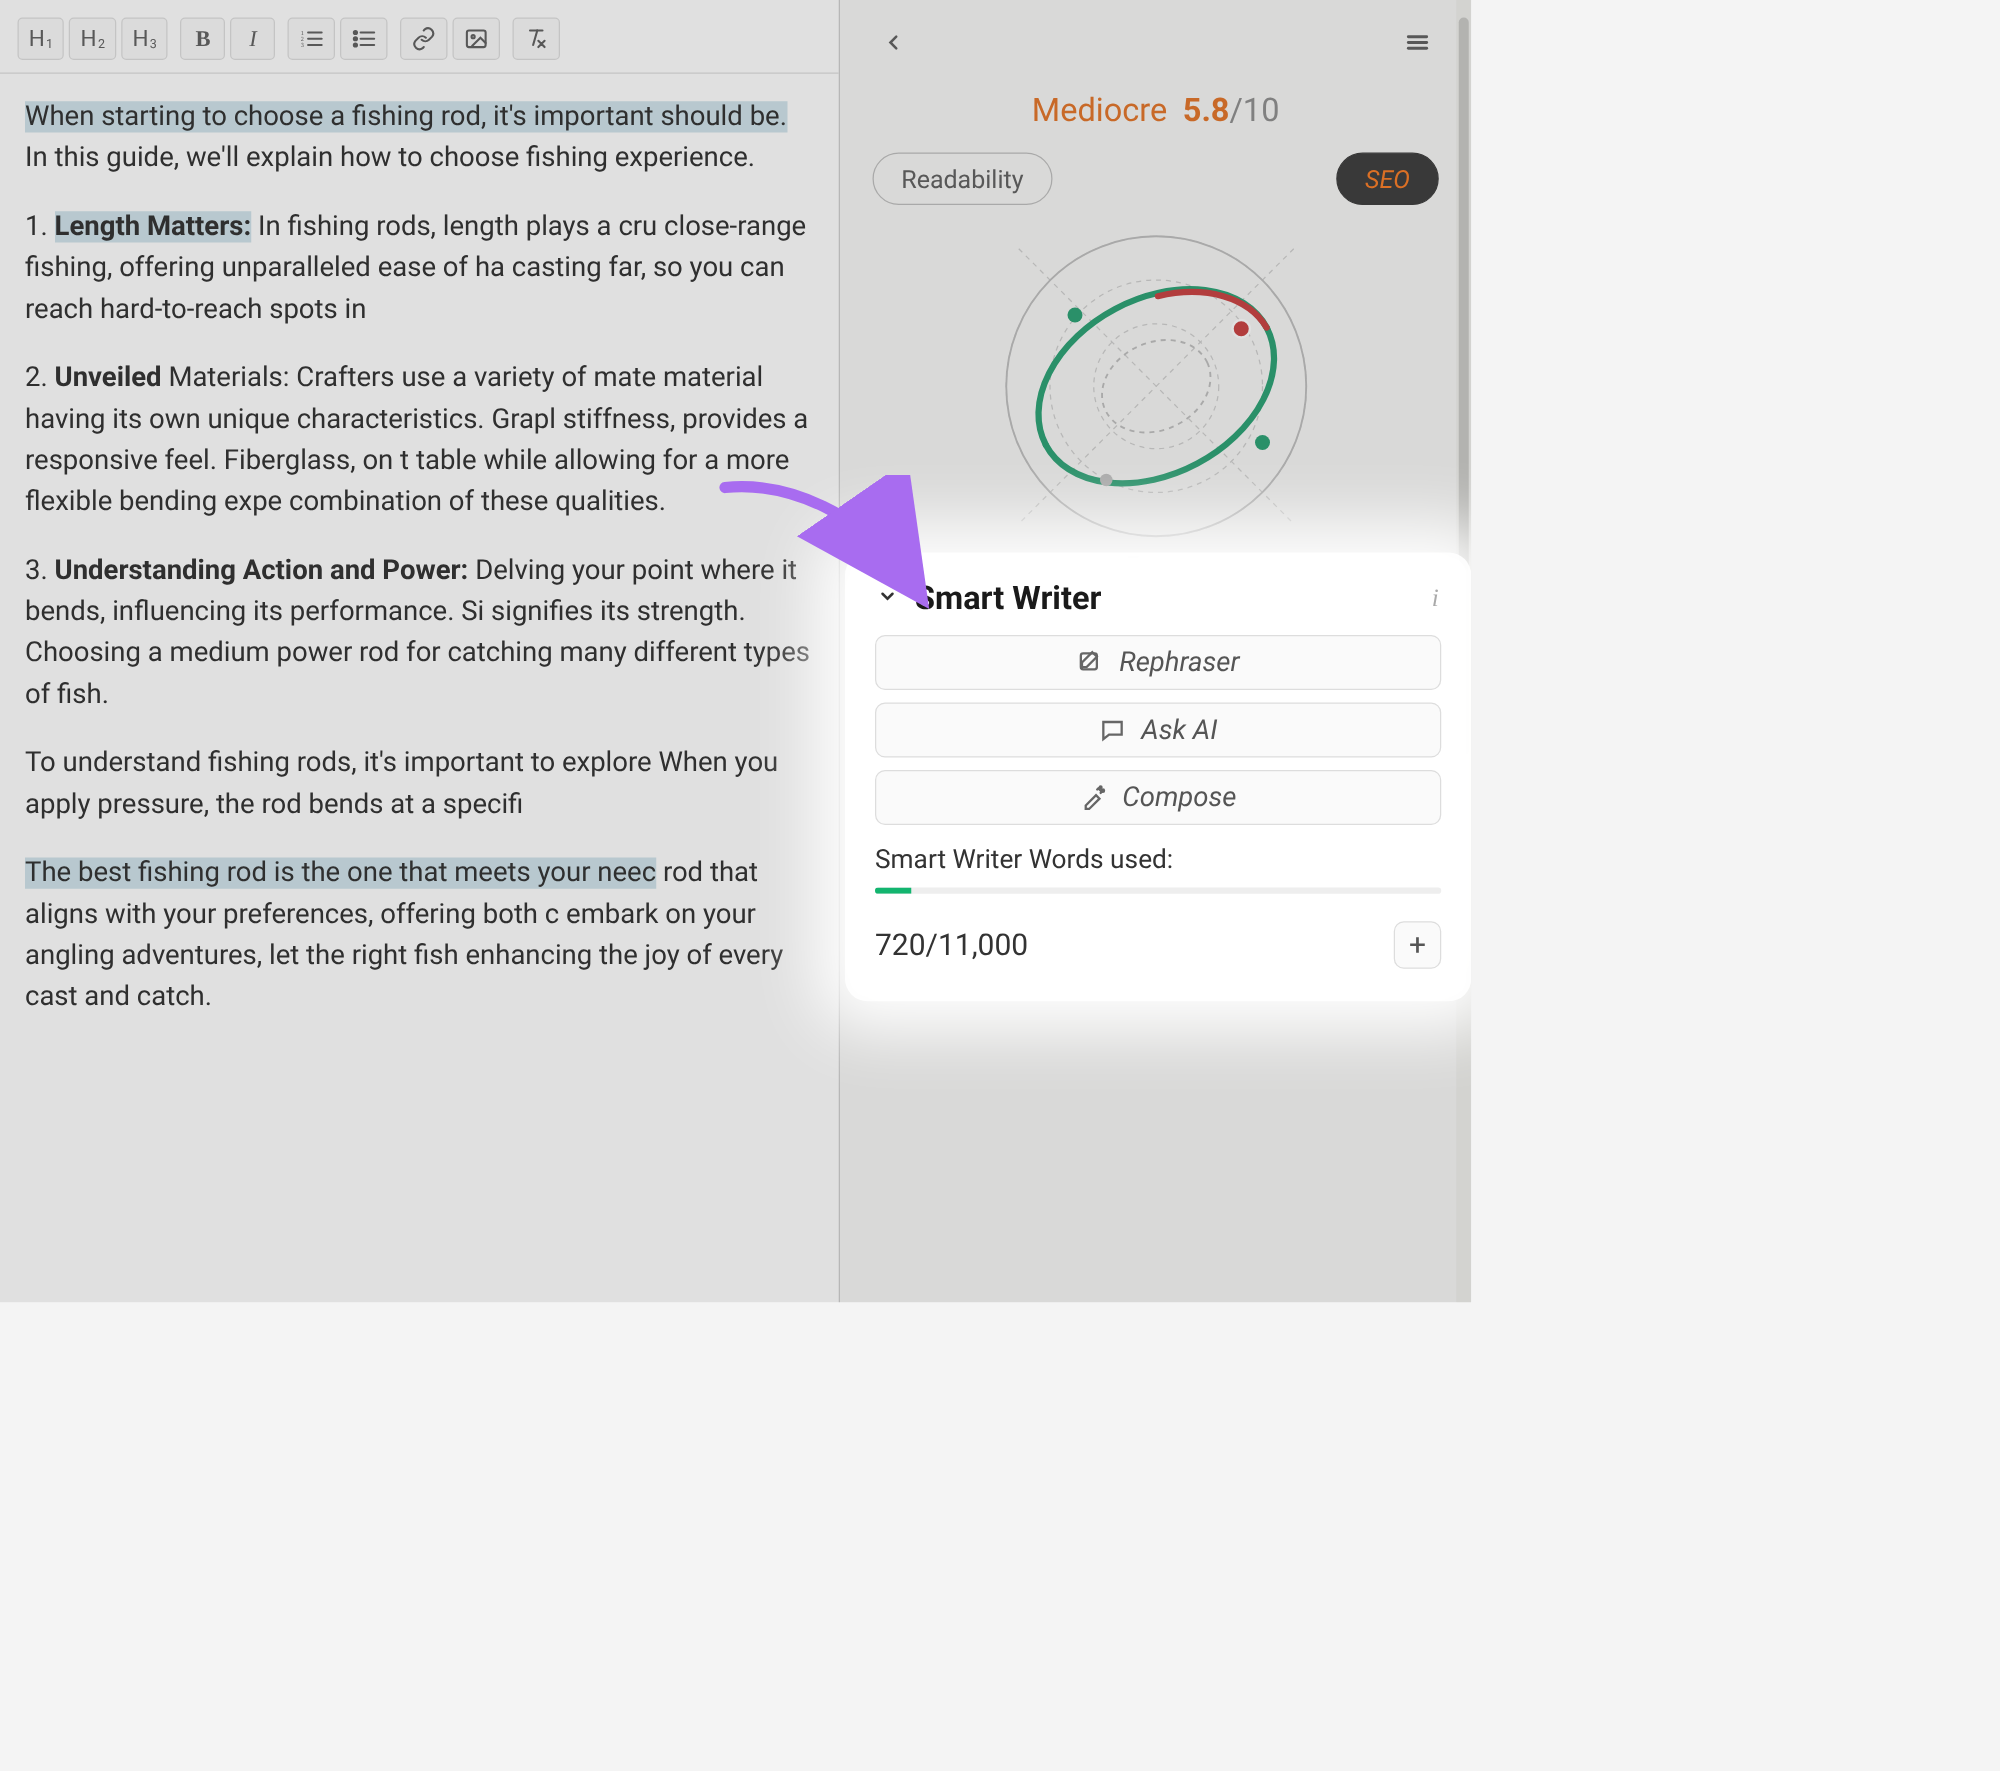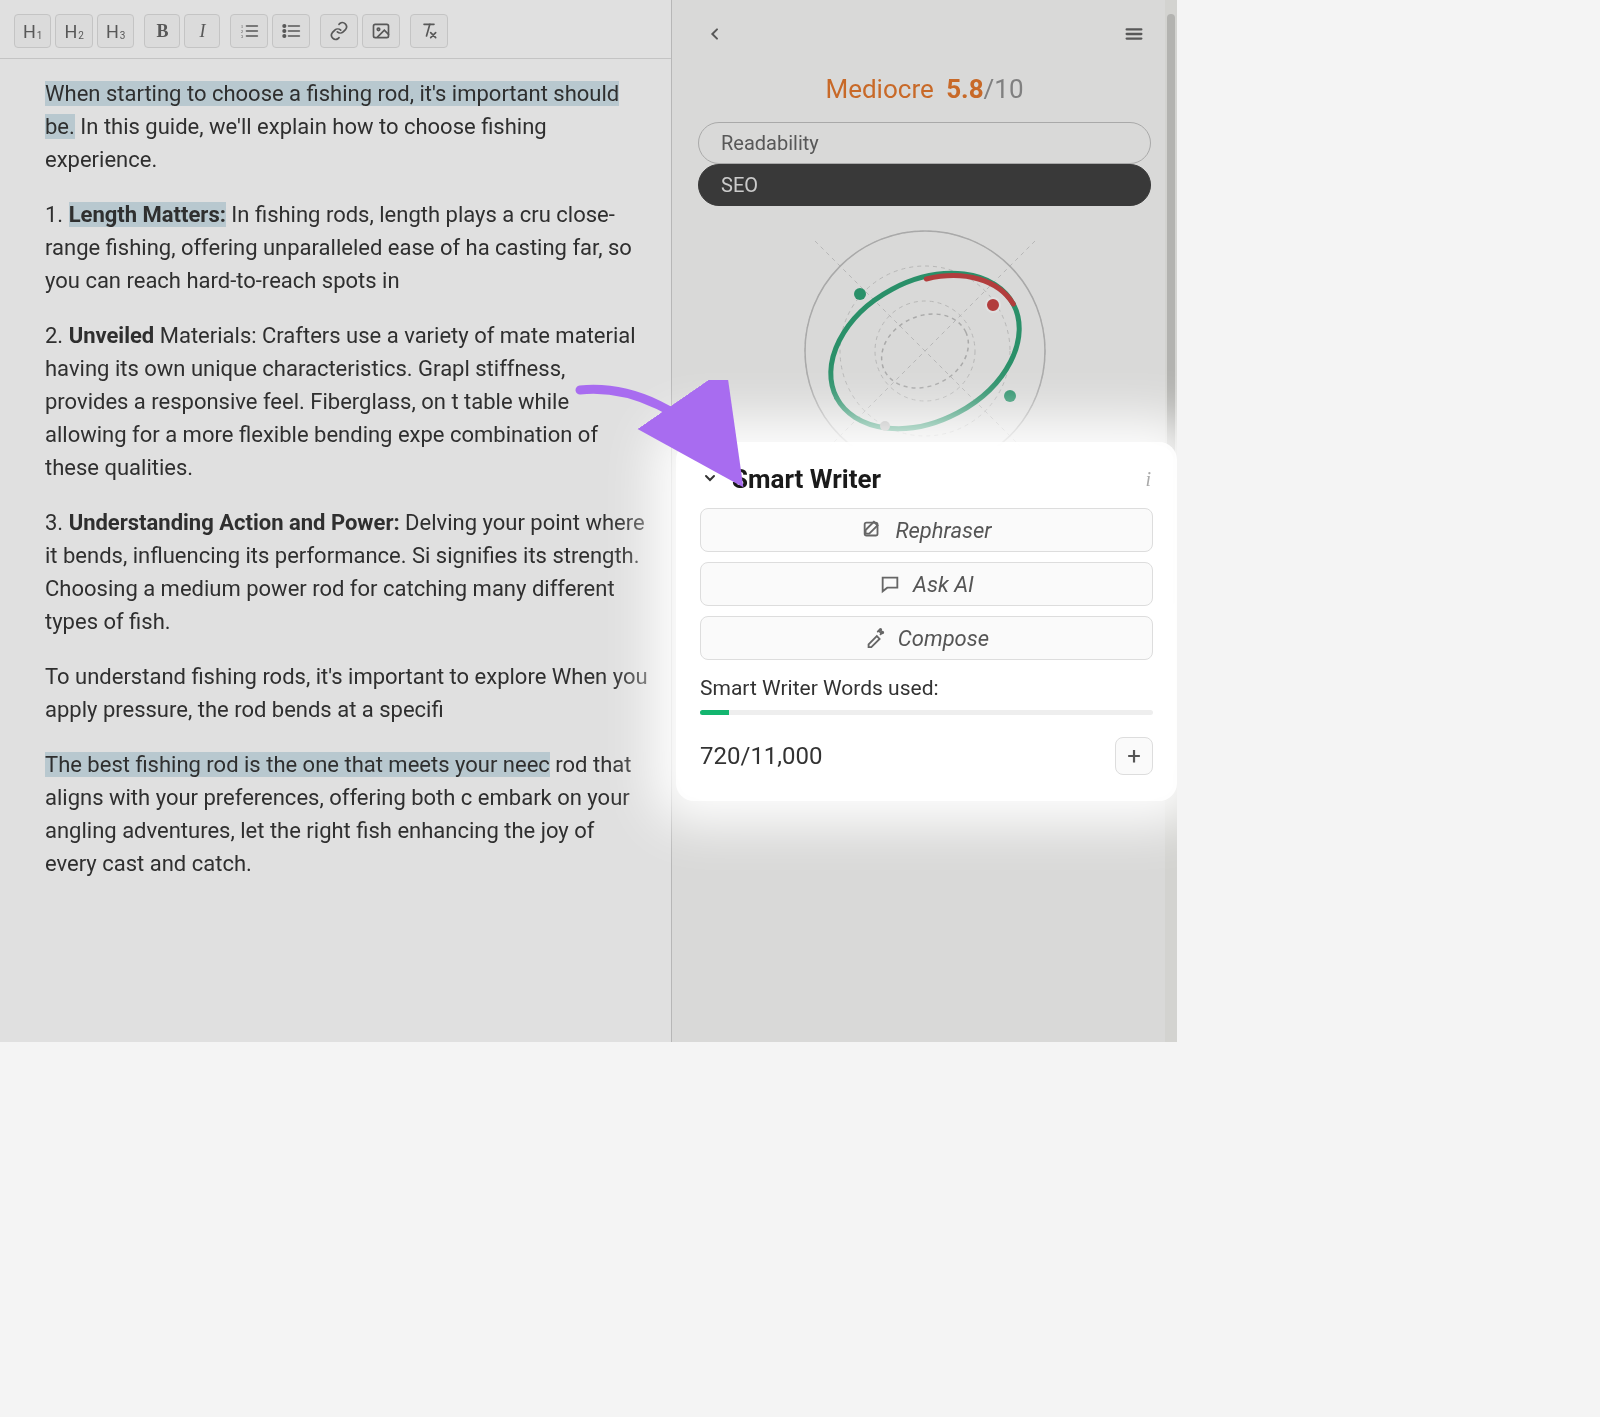--- a/index.html
+++ b/index.html
@@ -65,21 +65,20 @@
     font-family: Georgia, serif;
   }
   .tb-btn.h { font-family: inherit; }
   .tb-btn .sub { font-size:10px; margin-left:1px; position:relative; top:4px; }
 
   .doc {
     padding: 18px 20px 24px;
     font-size: 22px;
     line-height: 1.5;
     color:#222;
-    margin-left:25px;
   }
   .doc p { margin: 0 0 22px 0; }
   .doc .num { font-weight:400; }
   .doc strong { font-weight:700; }
   .hl { background:#cde2ea; }
 
   
   .panel {
     position: absolute;
     left: 672px; top:0;
@@ -106,35 +105,35 @@
     font-weight:400;
     color:#888;
   }
   .score-line .label { color:#e26b19; }
   .score-line .val  { color:#e26b19; font-weight:700; margin-left:6px; }
   .score-line .max  { color:#888; }
 
   .pills-top, .pills-bot {
     display:flex; justify-content:space-between;
     padding: 18px 26px 4px;
-    flex-direction: column;
   }
   .pills-bot { padding-top: 0px; padding-bottom: 12px; }
   .pill {
     border:1.5px solid #bbb;
     border-radius:999px;
     padding:8px 22px;
     font-size:20px;
     color:#555;
     background:transparent;
   }
   .pill.dark {
     background:#2f2f2f;
-    color:#e5e5e5;
+    color:#f97316;
     border-color:#2f2f2f;
+    font-style:italic;
   }
 
   .radar {
     width: 340px; height: 270px;
     margin: 6px auto 8px;
     display:block;
   }
   .target-label {
     text-align:center;
     font-size:16px;

